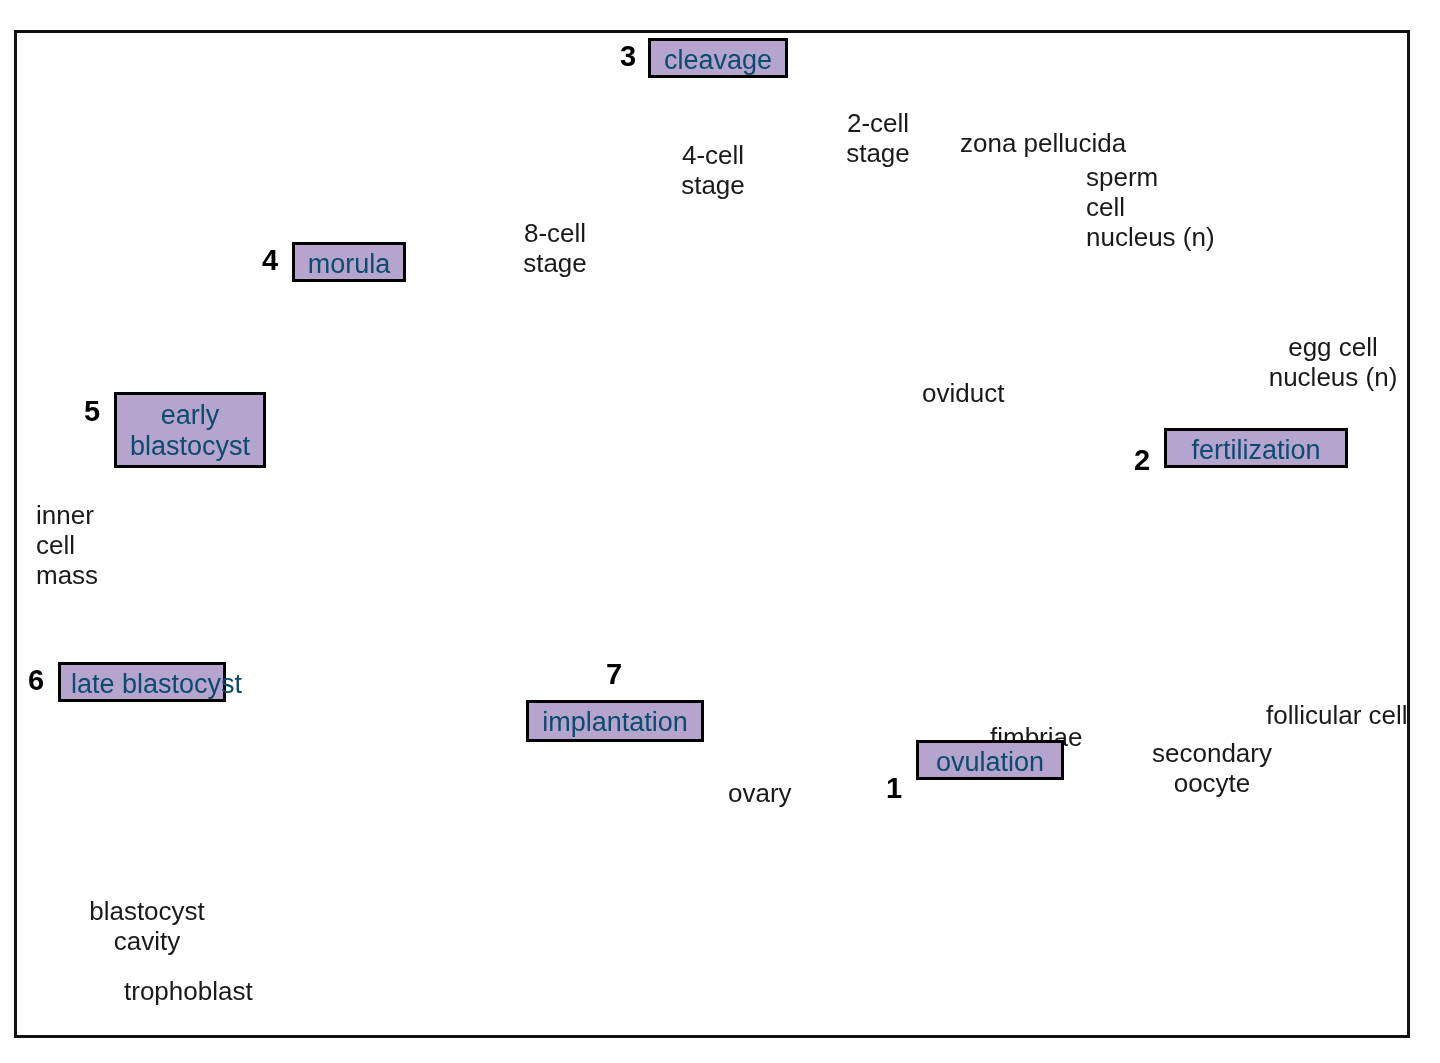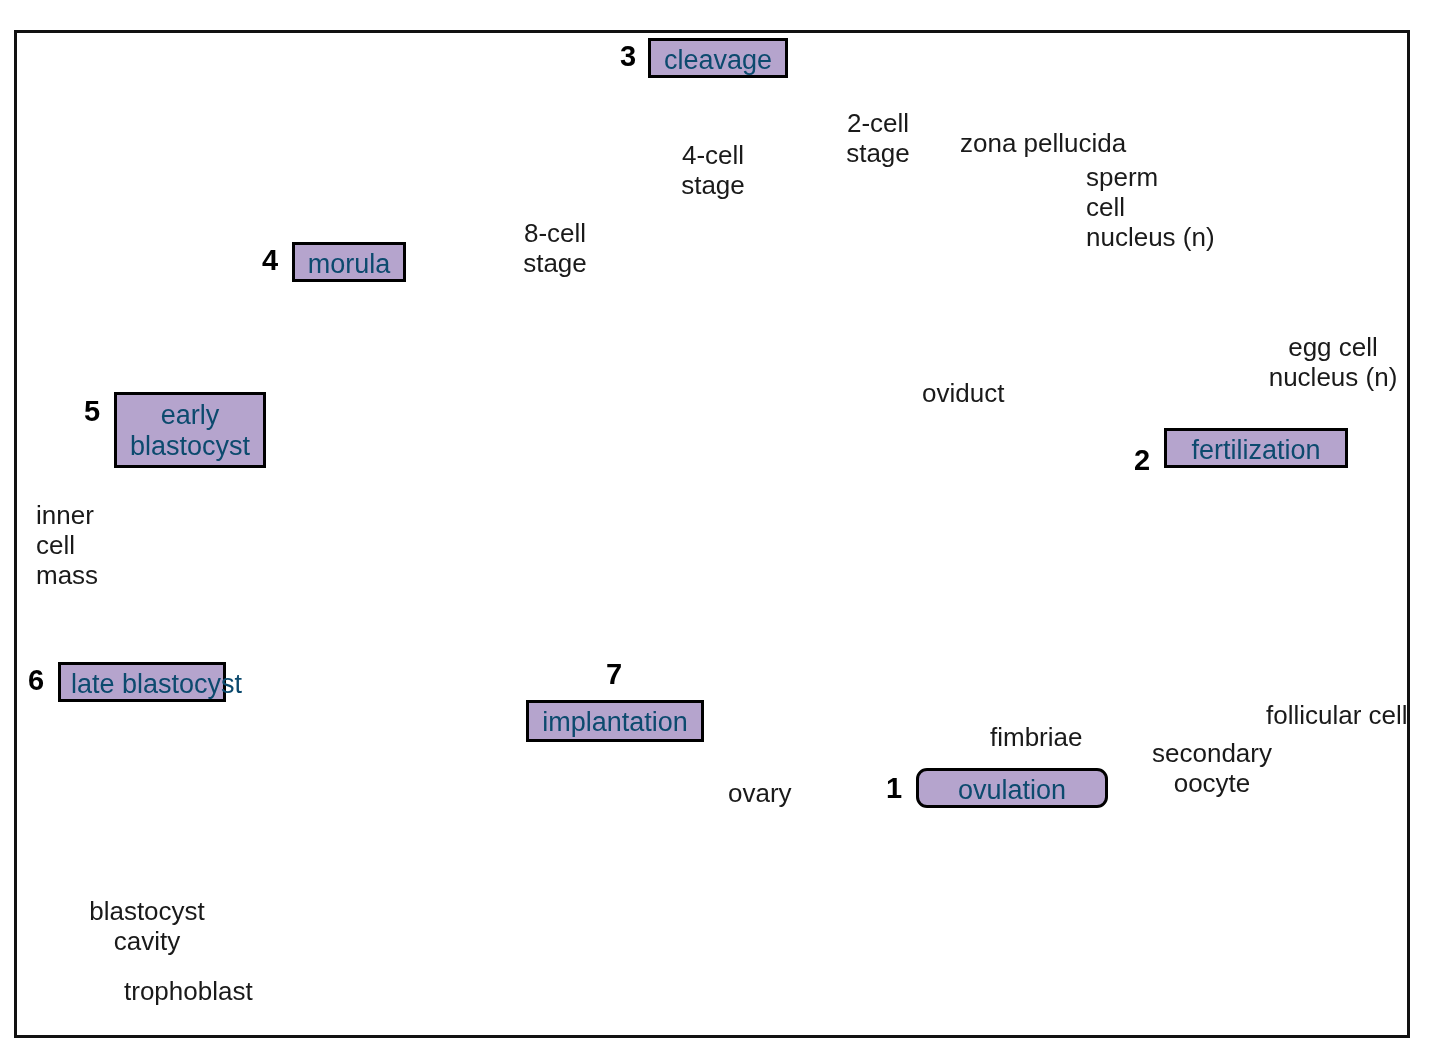--- a/index.html
+++ b/index.html
@@ -759,20 +759,20 @@
   <div class="num" style="left:606px;top:658px;">7</div>
   <div class="boxlbl" style="left:526px;top:700px;width:178px;height:42px;">implantation</div>
 
   <div class="lbl" style="left:922px;top:378px;">oviduct</div>
 
   <div class="lbl" style="left:990px;top:722px;">fimbriae</div>
 
   <div class="lbl" style="left:728px;top:778px;">ovary</div>
 
   <div class="num" style="left:886px;top:772px;">1</div>
-  <div class="boxlbl" style="left:916px;top:768px;width:192px;height:40px;border-radius:11px;">ovulation</div>
+  <div class="boxlbl" style="left:916px;top:740px;width:148px;height:40px;">ovulation</div>
 
   <div class="lbl" style="left:1234px;top:700px;margin-left:32px;">follicular cell</div>
 
   <div class="lbl ctr" style="left:1112px;top:738px;width:200px;">secondary
 oocyte</div>
 
 </div>
 
 </body></html>

